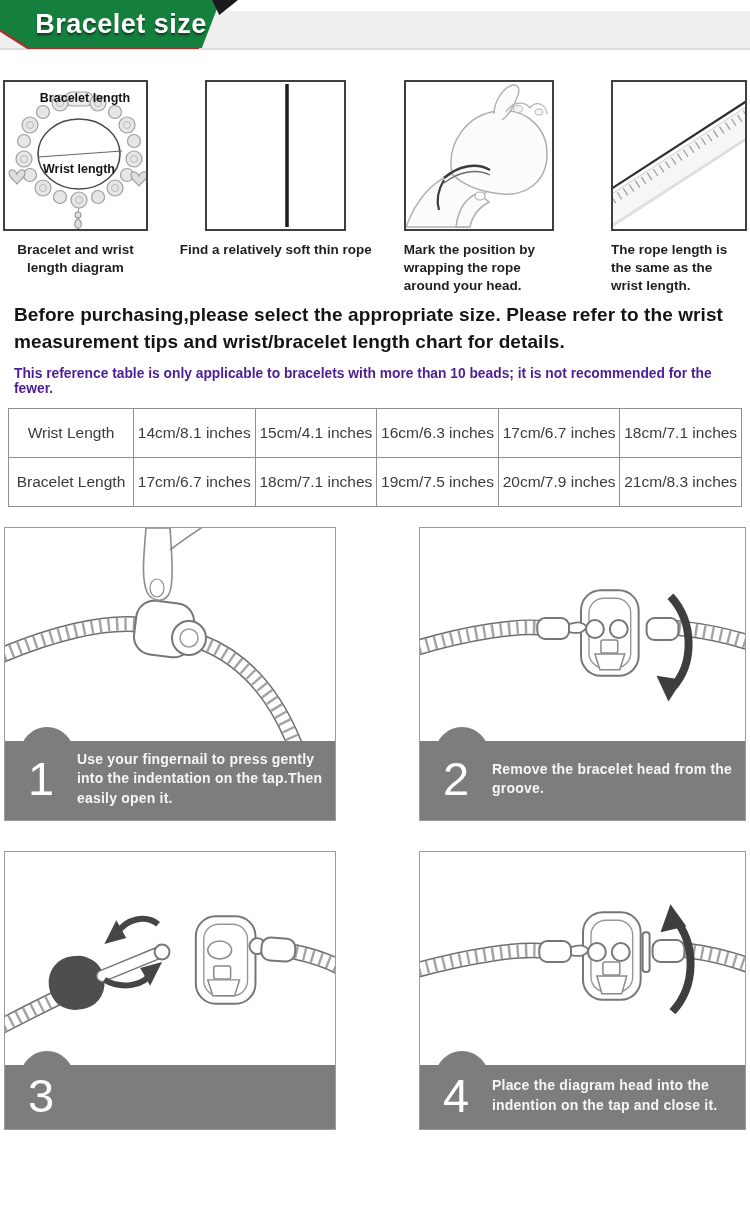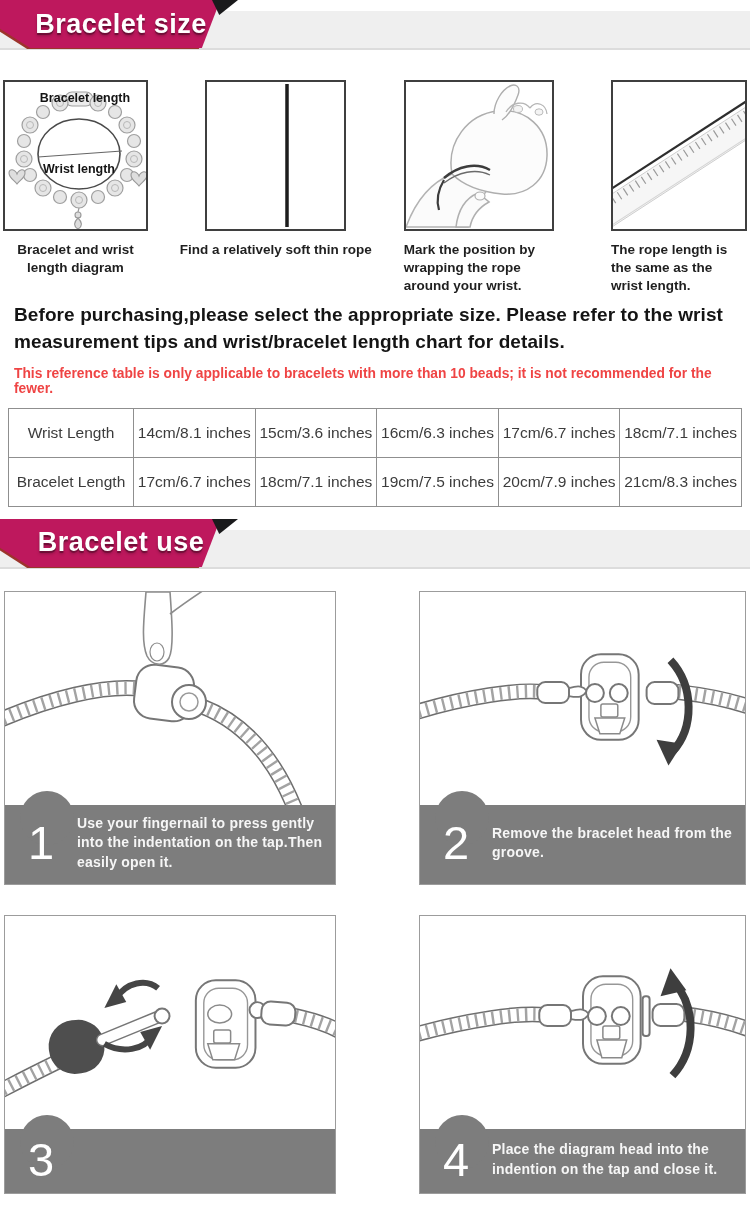--- a/index.html
+++ b/index.html
@@ -6,40 +6,40 @@
   .page { position:relative; width:750px; height:1213px; overflow:hidden;
           font-family:"Liberation Sans", sans-serif; background:#fff; }
 
   
   .banner-row { position:relative; height:52px; }
   .band { position:absolute; left:0; right:0; top:11px; height:37px;
           background:#efefef; border-bottom:2px solid #dcdcdc; }
   .ribbon-red { position:absolute; left:-3px; top:1px; width:232px; height:48px;
           background:#9c342c; clip-path:polygon(0 0,95% 0,87% 100%,13% 100%,0 60%); }
   .ribbon { position:absolute; left:0; top:0; width:232px; height:48px;
-          background:#be185d; clip-path:polygon(0 0,95% 0,87% 100%,13% 100%,0 60%);
+          background:#15803d; clip-path:polygon(0 0,95% 0,87% 100%,13% 100%,0 60%);
           display:flex; align-items:center; justify-content:center; }
   .ribbon-fold { position:absolute; left:212px; top:0; width:26px; height:15px;
           background:#1a1a1c; clip-path:polygon(0 0,100% 0,28% 100%); }
   .banner-title { color:#fff; font-size:27px; font-weight:bold; letter-spacing:.5px;
           padding-left:10px; text-shadow:0 2px 0 rgba(0,0,0,.28),0 3px 3px rgba(0,0,0,.25); }
 
   
   .figures { display:flex; justify-content:space-between; padding:0 3px; margin-top:28px; }
   .fig { display:flex; flex-direction:column; }
   .fig .frame { border:2px solid #3f3f3f; background:#fff; height:147px; }
   .fig .frame svg { display:block; width:100%; height:100%; }
   .w145{width:145px} .w141{width:141px} .w150{width:150px} .w148{width:136px}
   .figcap { margin-top:10px; font-size:13.5px; font-weight:bold; color:#1f1f1f; line-height:1.32; }
   .cap-center { text-align:center; }
   .cap-nowrap { align-self:center; white-space:nowrap; }
 
   .intro { margin:8px 14px 0; font-size:19px; font-weight:bold; color:#141414;
            line-height:1.38; letter-spacing:.1px; }
-  .note  { margin:11px 14px 0; font-size:13.8px; font-weight:bold; color:#ef4444; }
+  .note  { margin:11px 14px 0; font-size:13.8px; font-weight:bold; color:#4c1d95; }
 
   
   table.size { width:734px; margin:12px 8px 0; border-collapse:collapse;
            font-size:15.5px; color:#3c3c3c; table-layout:fixed; }
   table.size td { border:1px solid #8f8f8f; height:48px; text-align:center; padding:0 3px; }
   td.rowlabel { text-align:left; padding-left:13px; width:118px; }
 
   
   .steps { display:grid; grid-template-columns:332px 327px; justify-content:space-between;
            row-gap:30px; margin:20px 4px 0; }
@@ -150,21 +150,21 @@
           <path d="M100 28 C 106 18,118 16,124 24 M124 24 C 130 16,140 20,141 30" fill="none" stroke="#b5b5b5" stroke-width="1.3"></path>
           <ellipse cx="112" cy="25" rx="4.5" ry="3.5" fill="#f4f4f4" stroke="#bbb" stroke-width="1"></ellipse>
           <ellipse cx="133" cy="28" rx="4" ry="3.2" fill="#f4f4f4" stroke="#bbb" stroke-width="1"></ellipse>
           <path d="M38 94 C 52 82,70 78,84 86" fill="none" stroke="#3c3c3c" stroke-width="2.4"></path>
           <path d="M38 99 C 52 88,70 84,84 91" fill="none" stroke="#6a6a6a" stroke-width="1.3"></path>
           <path d="M38 96 C 32 106,30 116,33 126" fill="none" stroke="#3c3c3c" stroke-width="2.2"></path>
           <path d="M50 143 C 52 126,60 114,72 109 L 83 118 C 72 124,66 133,64 143 Z" fill="#fbfbfb" stroke="#b0b0b0" stroke-width="1.5"></path>
           <ellipse cx="74" cy="112" rx="5" ry="4" fill="#fbfbfb" stroke="#b0b0b0" stroke-width="1.2"></ellipse>
         </svg>
       </div>
-      <div class="figcap">Mark the position by wrapping the rope around your wrist.</div>
+      <div class="figcap">Mark the position by wrapping the rope around your head.</div>
     </div>
 
     <div class="fig w148">
       <div class="frame">
         <svg viewBox="0 0 144 143">
           <polygon points="-2,114 146,18 146,54 -2,150" fill="#f6f6f6" stroke="#c9c9c9" stroke-width="1"></polygon>
           <line x1="-2" y1="108" x2="146" y2="12" stroke="#2e2e2e" stroke-width="2.4"></line>
           <path d="M0 120 L146 26" stroke="#9b9b9b" stroke-width="9" stroke-dasharray="1.3 6.5" fill="none"></path>
           <line x1="-2" y1="148" x2="146" y2="52" stroke="#d5d5d5" stroke-width="1.2"></line>
         </svg>
@@ -174,44 +174,36 @@
   </div>
 
   <p class="intro">Before purchasing,please select the appropriate size. Please refer to the wrist measurement tips and wrist/bracelet length chart for details.</p>
   <p class="note">This reference table is only applicable to bracelets with more than 10 beads; it is not recommended for the fewer.</p>
 
   <table class="size">
     <tbody>
       <tr>
         <td class="rowlabel">Wrist Length</td>
         <td>14cm/8.1 inches</td>
-        <td>15cm/3.6 inches</td>
+        <td>15cm/4.1 inches</td>
         <td>16cm/6.3 inches</td>
         <td>17cm/6.7 inches</td>
         <td>18cm/7.1 inches</td>
       </tr>
       <tr>
         <td class="rowlabel">Bracelet Length</td>
         <td>17cm/6.7 inches</td>
         <td>18cm/7.1 inches</td>
         <td>19cm/7.5 inches</td>
         <td>20cm/7.9 inches</td>
         <td>21cm/8.3 inches</td>
       </tr>
     </tbody>
   </table>
 
-  <div class="banner-row" style="margin-top:12px">
-    <div class="band"></div>
-    <div class="ribbon-red"></div>
-    <div class="ribbon">
-      <span class="banner-title">Bracelet use</span>
-    </div>
-    <div class="ribbon-fold"></div>
-  </div>
 
   <div class="steps">
 
     <div class="card">
       <div class="art">
         <svg viewBox="0 0 330 213">
           <path class="tube-o" d="M-10 130 C 45 106,100 92,138 97"></path>
           <path class="tube-i" d="M-10 130 C 45 106,100 92,138 97"></path>
           <path class="tube-h" d="M-10 130 C 45 106,100 92,138 97"></path>
           <path class="tube-o" d="M196 114 C 238 130,270 164,292 222"></path>

